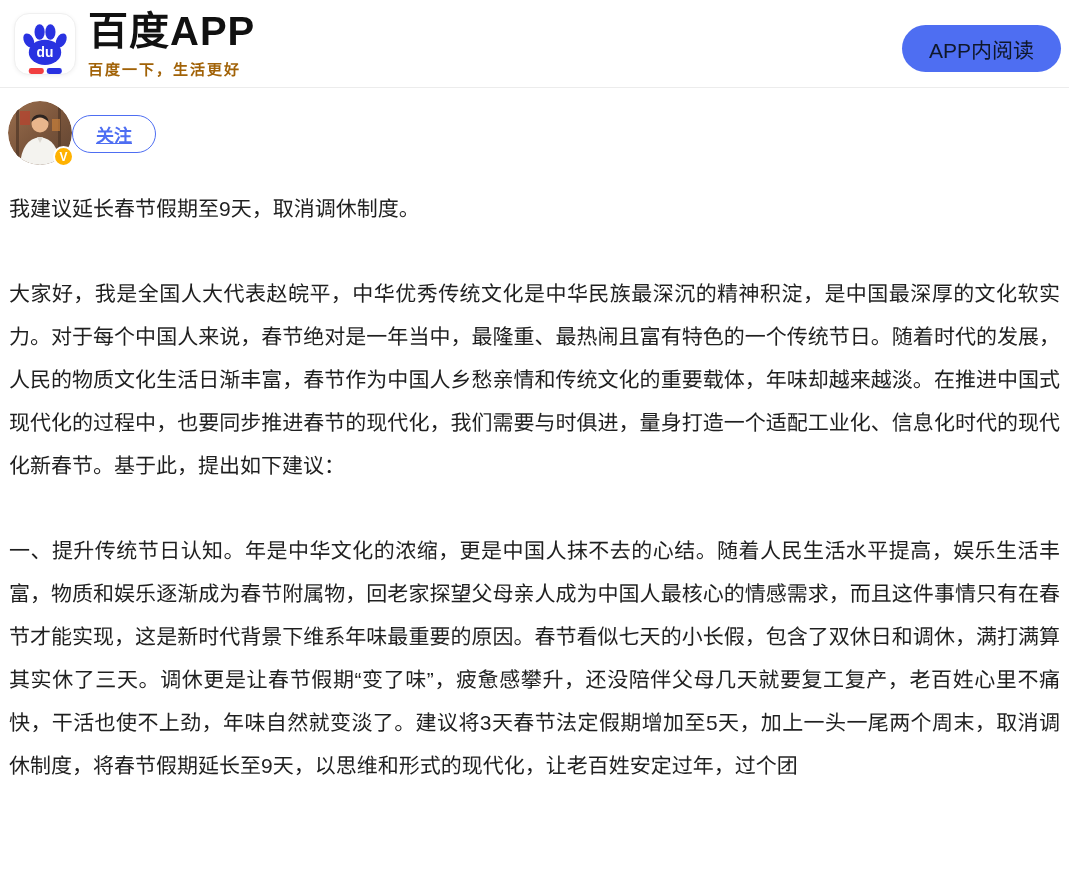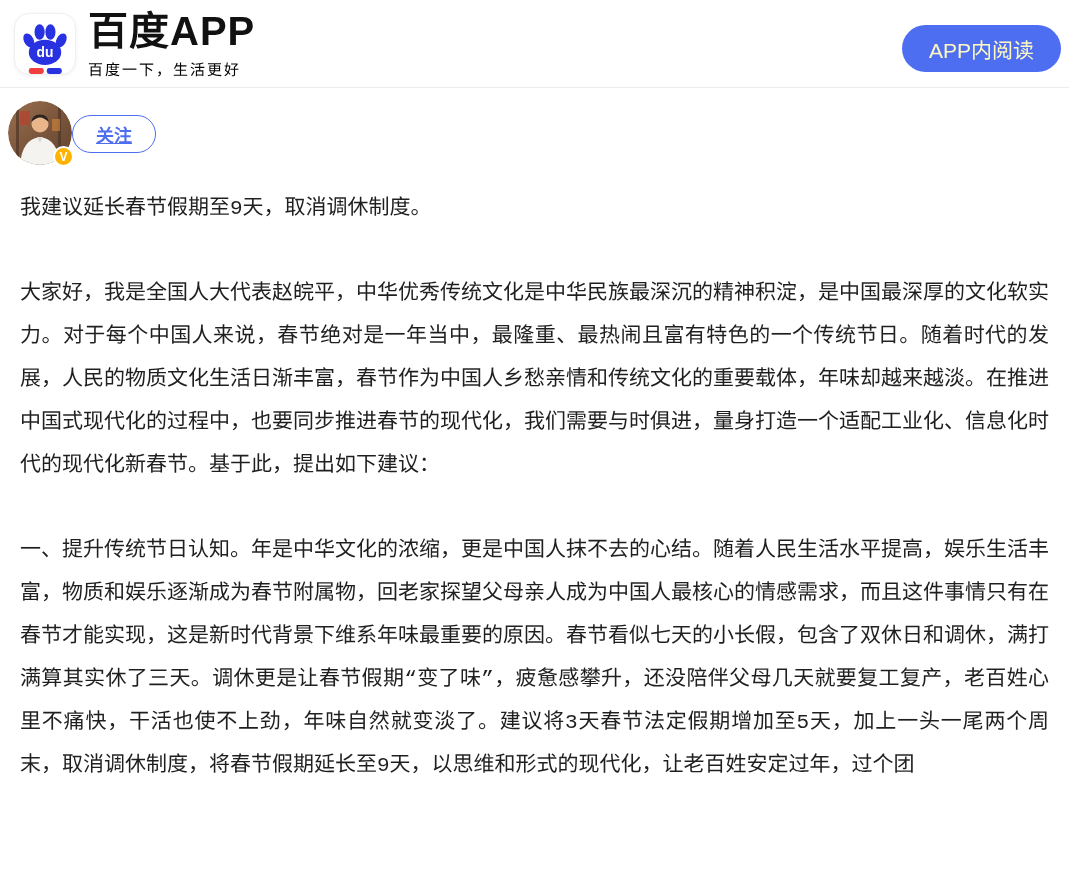--- a/index.html
+++ b/index.html
@@ -29,24 +29,24 @@
     overflow: hidden;
     flex: 0 0 auto;
   }
   .logo-icon svg { width: 100%; height: 100%; display: block; }
   .brand-text { margin-left: 12px; }
   .brand-title {
     font-size: 40px; font-weight: 700; color: #111;
     letter-spacing: 1px; line-height: 1.1;
   }
   .brand-tagline {
-    font-size: 15px; color: #000000; margin-top: 5px; letter-spacing: 2px;
+    font-size: 15px; color: #a16207; margin-top: 5px; letter-spacing: 2px; font-weight: bold;
   }
   .read-app-btn {
-    background: #4e6ef2; color: #fef9c3;
+    background: #4e6ef2; color: #0f172a;
     border: none; border-radius: 24px;
     height: 47px; padding: 0 27px;
     font-size: 21px;
     font-family: inherit;
     cursor: pointer;
     margin-top: 10px;
   }
 
   
   .author-row {
@@ -72,21 +72,21 @@
     margin-top: 14px;
     background: #fff; color: #4e6ef2;
     border: 1.5px solid #4e6ef2; border-radius: 20px;
     height: 38px; padding: 0 23px;
     font-size: 18px; font-weight: 600;
     font-family: inherit;
     cursor: pointer; flex: 0 0 auto; text-decoration: underline;
   }
 
   
-  .article { padding: 0 20px; font-family: Liberation Mono, monospace; }
+  .article { padding: 0 9px; }
   .article p {
     font-size: 21px;
     line-height: 43px;
     color: #1f1f1f;
     margin: 0 0 42px;
     text-align: justify;
   }
 </style>
 </head>
 <body>

